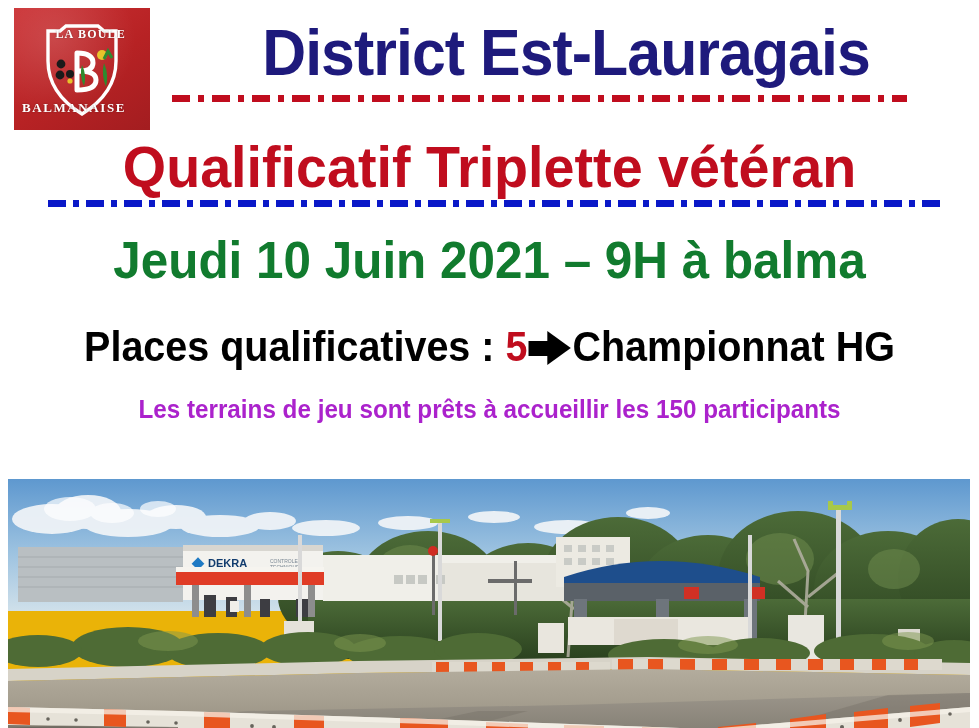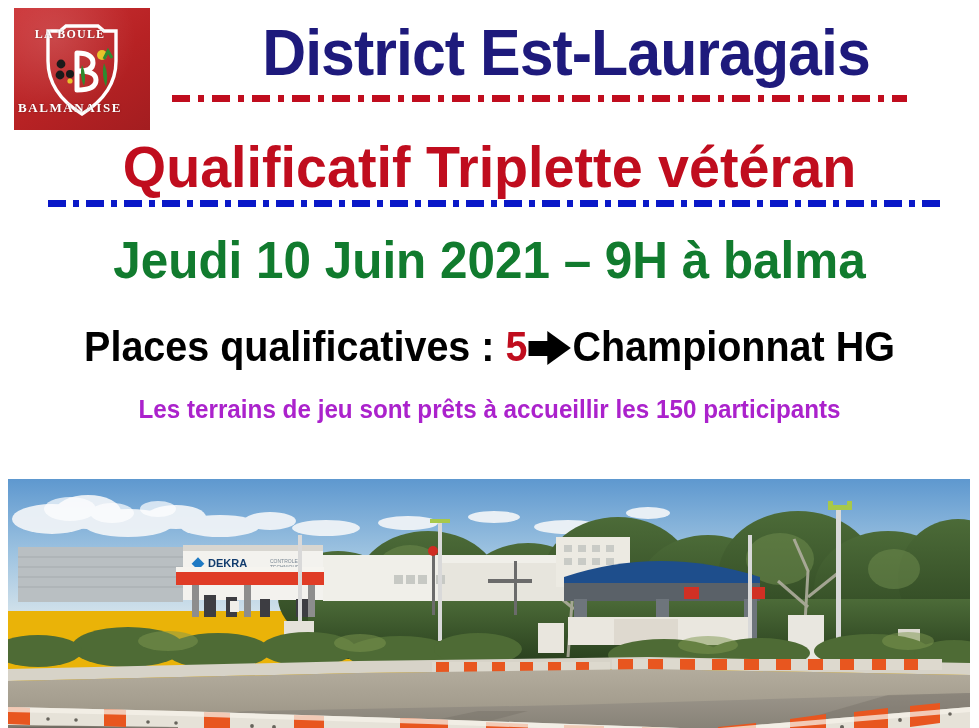--- a/index.html
+++ b/index.html
@@ -47,21 +47,21 @@
     left: 50%;
     top: 50%;
     transform: translate(-50%,-50%);
     width: 104px;
     height: 104px;
   }
   .logo-text-top, .logo-text-bottom {
     position: absolute;
     left: 0;
     width: 112px;
-    text-align: center;
+    text-align: right;
     color: #ffffff;
     font-family: "Liberation Serif", serif;
     font-weight: bold;
     letter-spacing: 1.2px;
     text-shadow: 0 0 2px rgba(0,0,0,.35);
   }
   .logo-text-top { top: 19px; font-size: 12px; }
   .logo-text-bottom { top: 92px; font-size: 13px; letter-spacing: 1.6px; }
 
   .main-title {

